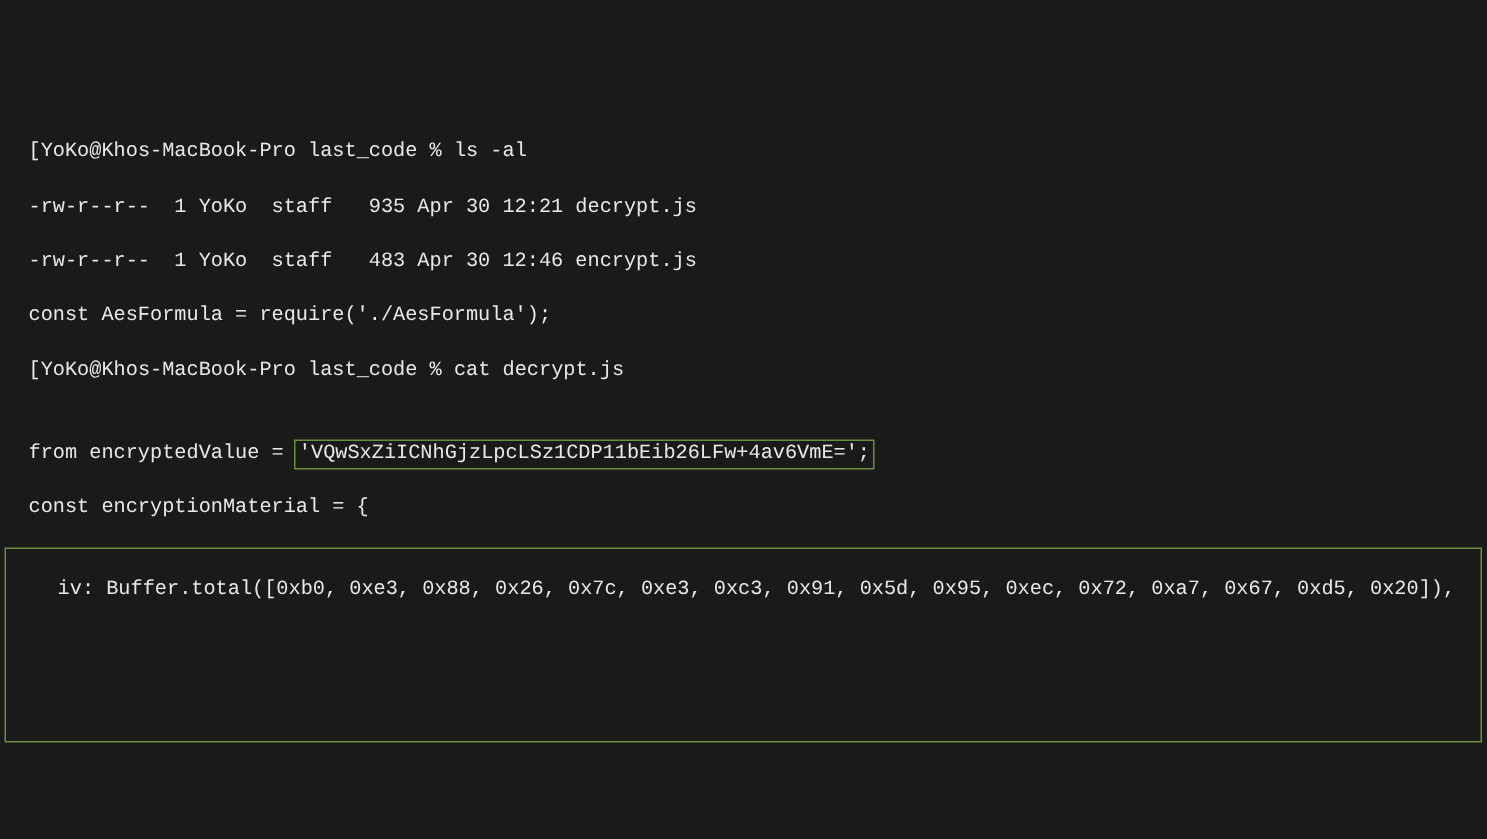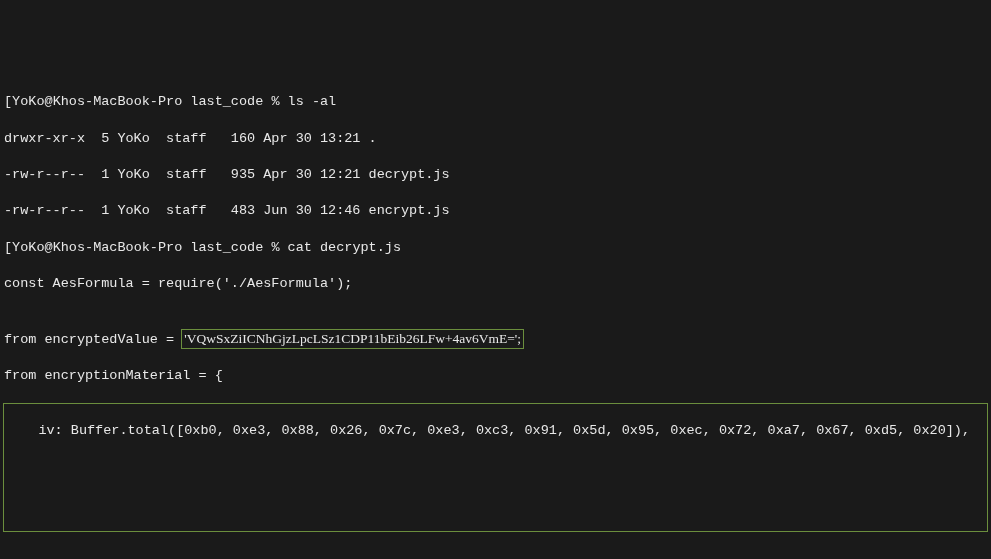--- a/index.html
+++ b/index.html
@@ -16,49 +16,47 @@
       padding: 0;
       width: 991px;
       height: 559px;
       overflow: hidden;
       white-space: pre;
     }
     .terminal {
       padding: 2px 0;
     }
     .line {
-      padding: 0 4px;
+      padding: 0 19px;
     }
     .highlight-box {
       outline: 1px solid #6b8e3d;
       display: inline-block;
       padding: 0 2px;
-      font-family: Liberation Serif, serif;
     }
     .highlight-block {
       outline: 1px solid #6b8e3d;
       margin: 0 4px;
       padding: 0 2px;
     }
   </style>
 </head>
 <body>
 
 
 
 <div class="terminal">
 <div class="line">[<span>YoKo</span>@<span>Khos-MacBook-Pro</span> <span>last_code</span> <span>%</span> <span>ls -al</span></div>
-<div class="line">drwxr-xr-x  5 YoKo  staff   160 Apr 30 13:21 .</div>
 <div class="line">-rw-r--r--  1 YoKo  staff   935 Apr 30 12:21 decrypt.js</div>
-<div class="line">-rw-r--r--  1 YoKo  staff   483 Jun 30 12:46 encrypt.js</div>
+<div class="line">-rw-r--r--  1 YoKo  staff   483 Apr 30 12:46 encrypt.js</div>
+<div class="line">const AesFormula = require('./AesFormula');</div>
 <div class="line">[<span>YoKo</span>@<span>Khos-MacBook-Pro</span> <span>last_code</span> <span>%</span> <span>cat decrypt.js</span></div>
-<div class="line">const AesFormula = require('./AesFormula');</div>
 <div class="line"></div>
 <div class="line"><span>from encryptedValue = </span><span class="highlight-box">'VQwSxZiICNhGjzLpcLSz1CDP11bEib26LFw+4av6VmE=';</span></div>
-<div class="line">from encryptionMaterial = {</div>
+<div class="line">const encryptionMaterial = {</div>
 <div class="highlight-block">
 <div>    iv: Buffer.total([0xb0, 0xe3, 0x88, 0x26, 0x7c, 0xe3, 0xc3, 0x91, 0x5d, 0x95, 0xec, 0x72, 0xa7, 0x67, 0xd5, 0x20]),</div>
 
 
 
 
 </div>
 
 <div class="line"></div>
 

